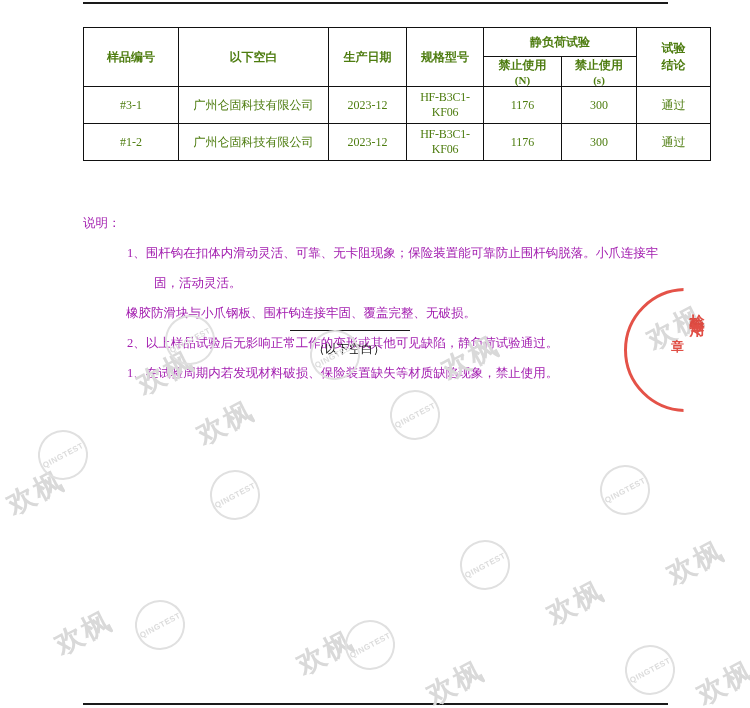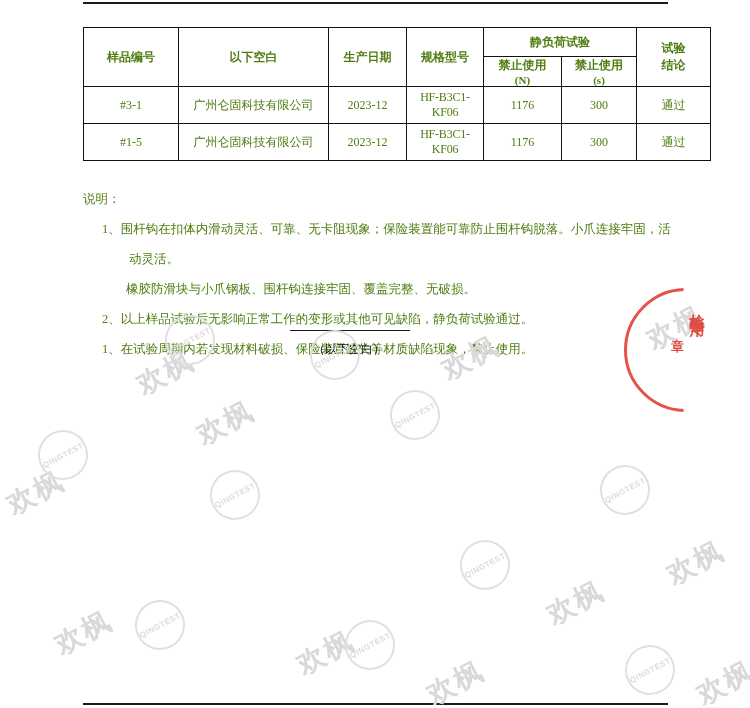--- a/index.html
+++ b/index.html
@@ -160,36 +160,36 @@
   }
   .mono-num {
     font-family: "Liberation Serif", "DejaVu Serif", serif;
     font-size: 12px;
   }
 
   
   .notes {
     position: absolute;
     left: 83px;
-    top: 184px;
+    top: 208px;
     width: 590px;
     z-index: 3;
     font-size: 12.5px;
     line-height: 30px;
-    color: #4d7c0f;
+    color: #a21caf;
   }
   .notes-title {
     margin-left: -4px;
     padding-left: 4px;
   }
   .note-item {
     display: block;
     padding-left: 27px;
     text-indent: -27px;
-    margin-left: 19px;
+    margin-left: 44px;
   }
   .note-cont {
     display: block;
     margin-left: 43px;
   }
 
   
   .blank-line {
     position: absolute;
     left: 290px;
@@ -256,21 +256,21 @@
         <tr>
           <td class="row-cell">#3-1</td>
           <td class="row-cell">广州仑固科技有限公司</td>
           <td class="row-cell">2023-12</td>
           <td class="row-cell mono-model">HF-B3C1-KF06</td>
           <td class="row-cell mono-num">1176</td>
           <td class="row-cell mono-num">300</td>
           <td class="row-cell">通过</td>
         </tr>
         <tr>
-          <td class="row-cell">#1-5</td>
+          <td class="row-cell">#1-2</td>
           <td class="row-cell">广州仑固科技有限公司</td>
           <td class="row-cell">2023-12</td>
           <td class="row-cell mono-model">HF-B3C1-KF06</td>
           <td class="row-cell mono-num">1176</td>
           <td class="row-cell mono-num">300</td>
           <td class="row-cell">通过</td>
         </tr>
       </tbody>
     </table>
   </div>

